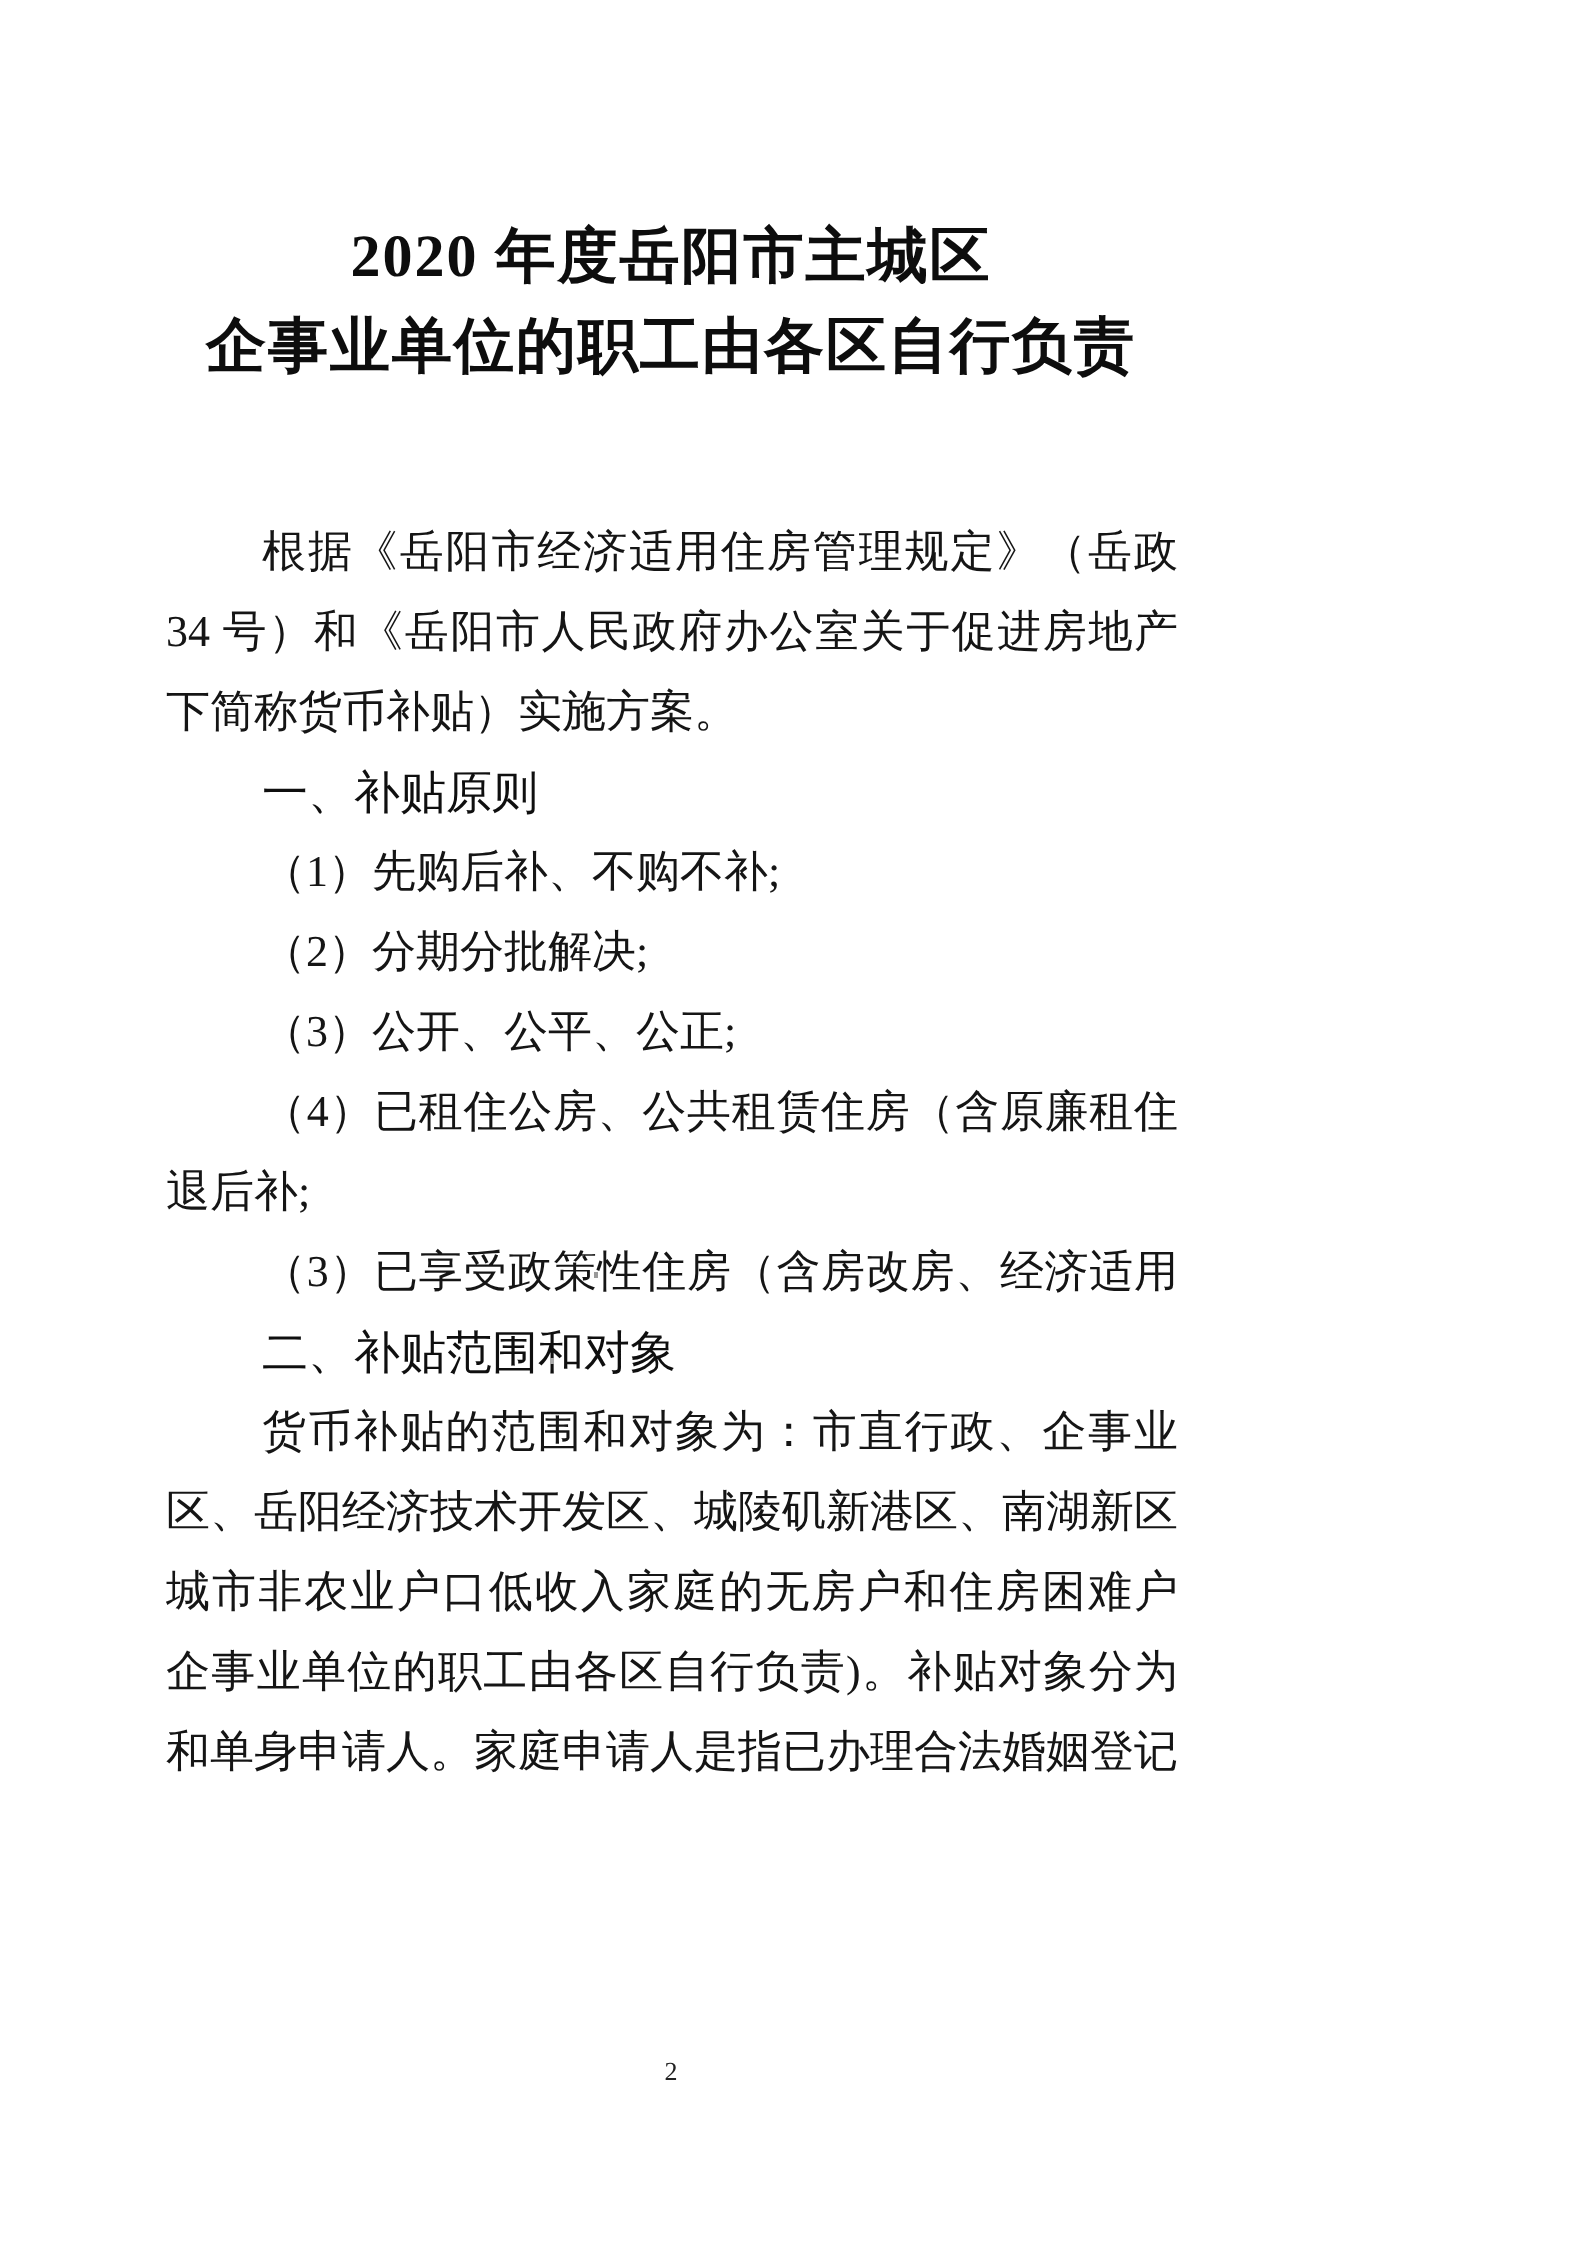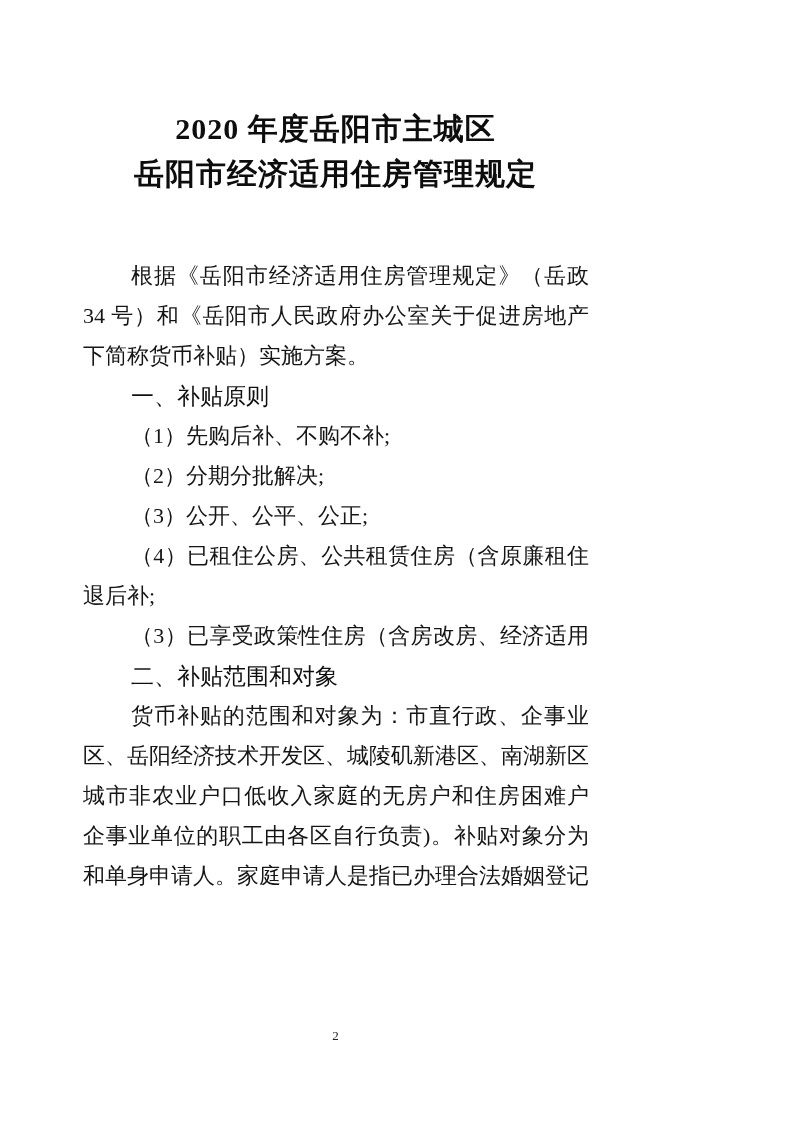--- a/index.html
+++ b/index.html
@@ -79,21 +79,21 @@
     left: 275px; top: 679px; width: 2px; height: 3px; background: #ababab;
   }
 </style>
 </head>
 <body>
 
 <div class="page">
 
   <div class="title-block">
     <div class="title-line">2020 年度岳阳市主城区</div>
-    <div class="title-line">岳阳市经济适用住房管理规定</div>
+    <div class="title-line">企事业单位的职工由各区自行负责</div>
   </div>
 
   <div class="content">
 
     <div class="tline ind">根据《岳阳市经济适用住房管理规定》（岳政办发〔2013〕</div>
     <div class="tline">34 号）和《岳阳市人民政府办公室关于促进房地产市场平稳健</div>
     <div class="tline left">下简称货币补贴）实施方案。</div>
 
     <div class="tline left ind heading">一、补贴原则</div>
 

